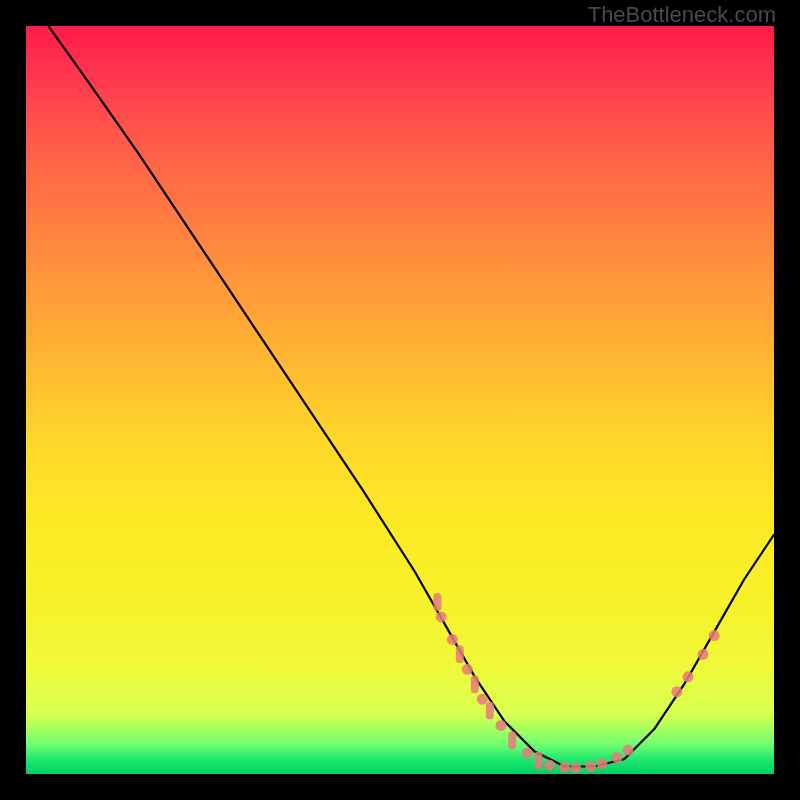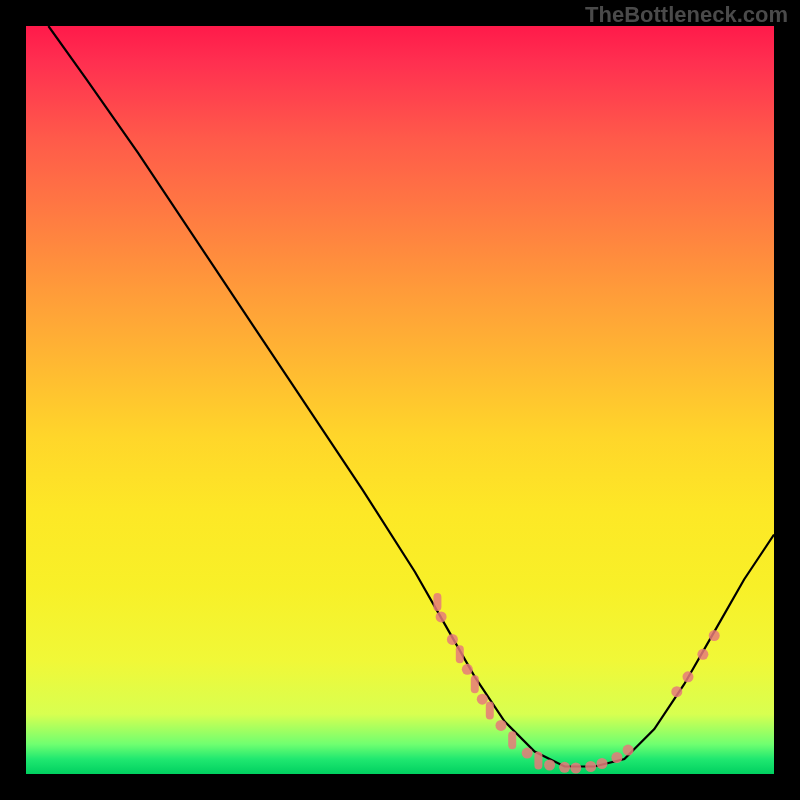--- a/index.html
+++ b/index.html
@@ -6,24 +6,24 @@
   body {
     width: 800px;
     height: 800px;
     background: #000;
     position: relative;
     font-family: Arial, sans-serif;
   }
   .watermark {
     position: absolute;
     top: 2px;
-    right: 12px;
+    right: 24px;
     color: #4a4a4a;
     font-size: 22px;
-    font-weight: bold;
+    font-weight: normal;
     z-index: 10;
   }
   .plot-area {
     position: absolute;
     left: 26px;
     top: 26px;
     width: 748px;
     height: 748px;
     overflow: hidden;
   }

